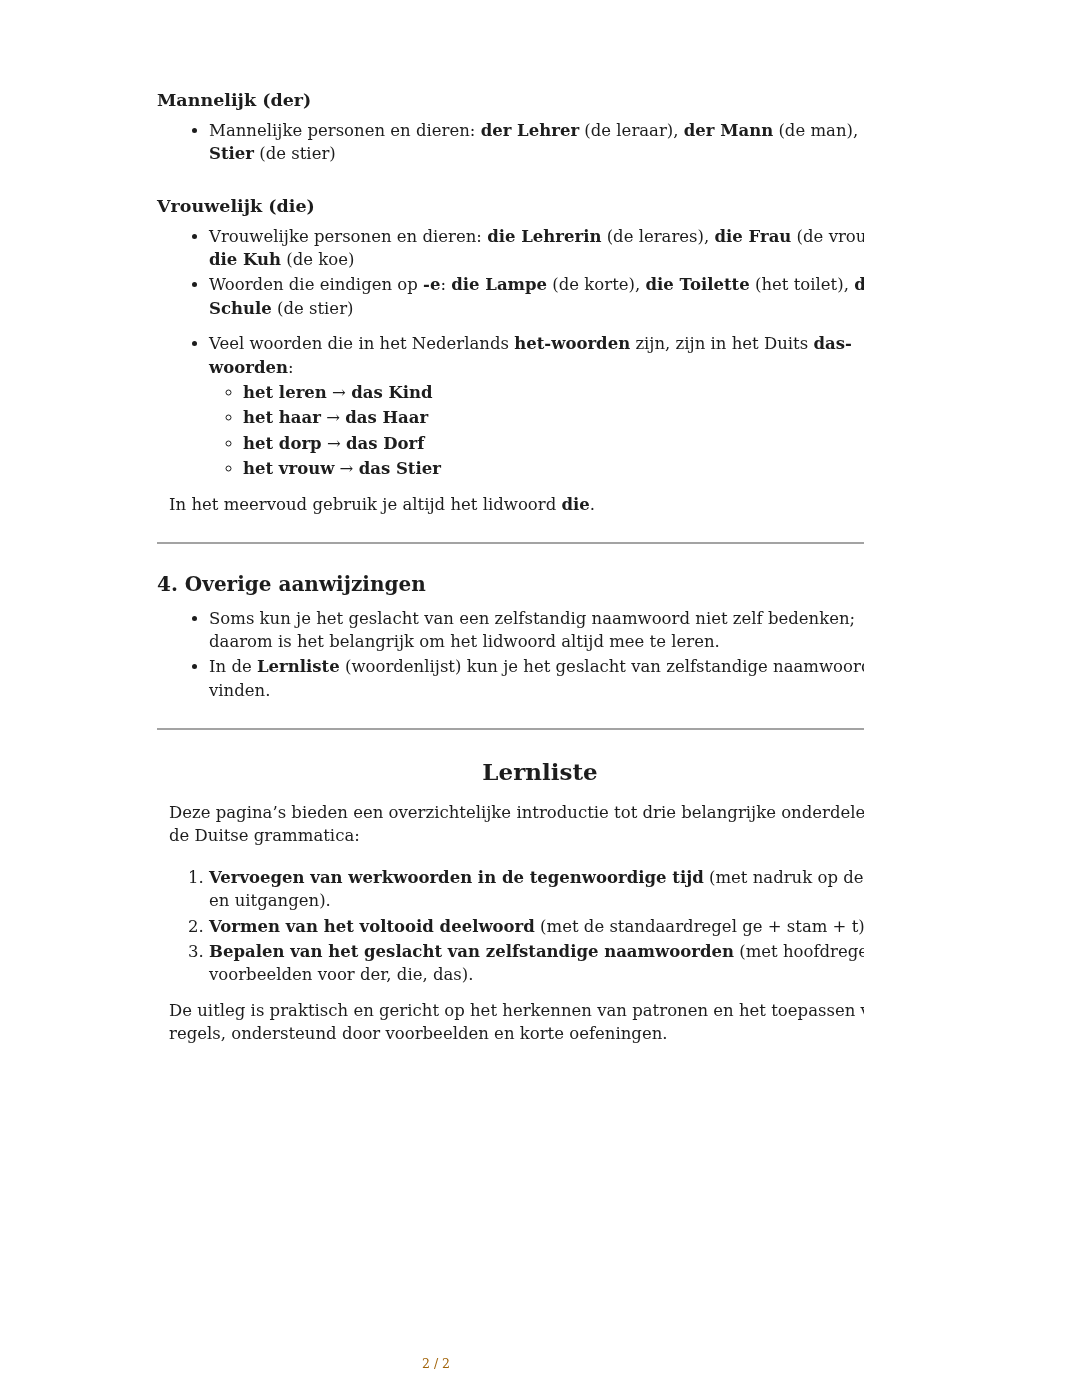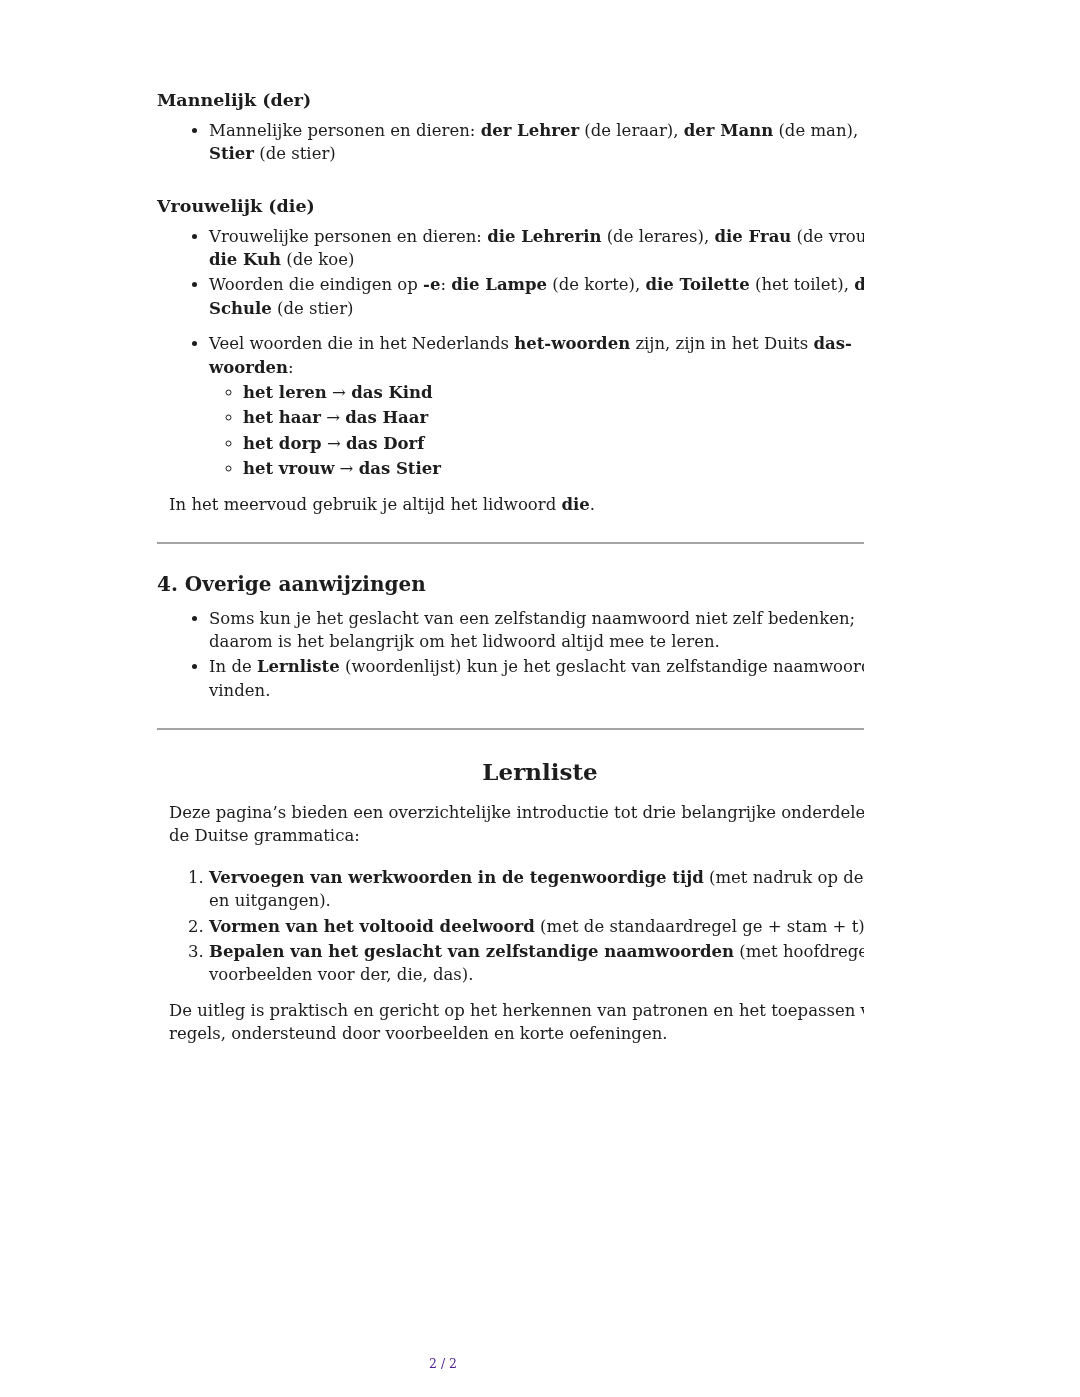--- a/index.html
+++ b/index.html
@@ -27,25 +27,25 @@
   .b-h1 { font-size: 23px;  font-weight: bold; text-align: center; margin: 24px 0 12px; }
   .b-p  { margin: 12px 12px; }
   ul.disc  { list-style: disc;   margin: 4px 0 12px; padding-left: 52px; }
   ul.circle{ list-style: circle; margin: 2px 0 0;   padding-left: 34px; }
   ol.dec   { list-style: decimal; margin: 18px 0 12px; padding-left: 52px; }
   li { margin: 2px 0; }
   .hr { border: 0; border-top: 2px solid #a3a3a3; margin: 26px 0; }
   .footer {
     position: absolute;
     bottom: 26px;
-    left: 11px;
+    left: 4px;
     width: 100%;
     text-align: center;
     font-size: 12.5px;
-    color: #4c1d95;
+    color: #a16207;
   }
 </style>
 </head>
 <body>
 
 <div class="page">
   <div class="content">
       <h3 class="b-h3"><span>Mannelijk (der)</span></h3>
       <ul class="disc">
         <li><span>Mannelijke personen en dieren: </span><strong>der Lehrer</strong><span> (de leraar), </span><strong>der Mann</strong><span> (de man), </span><strong>der Stier</strong><span> (de stier)</span></li>

